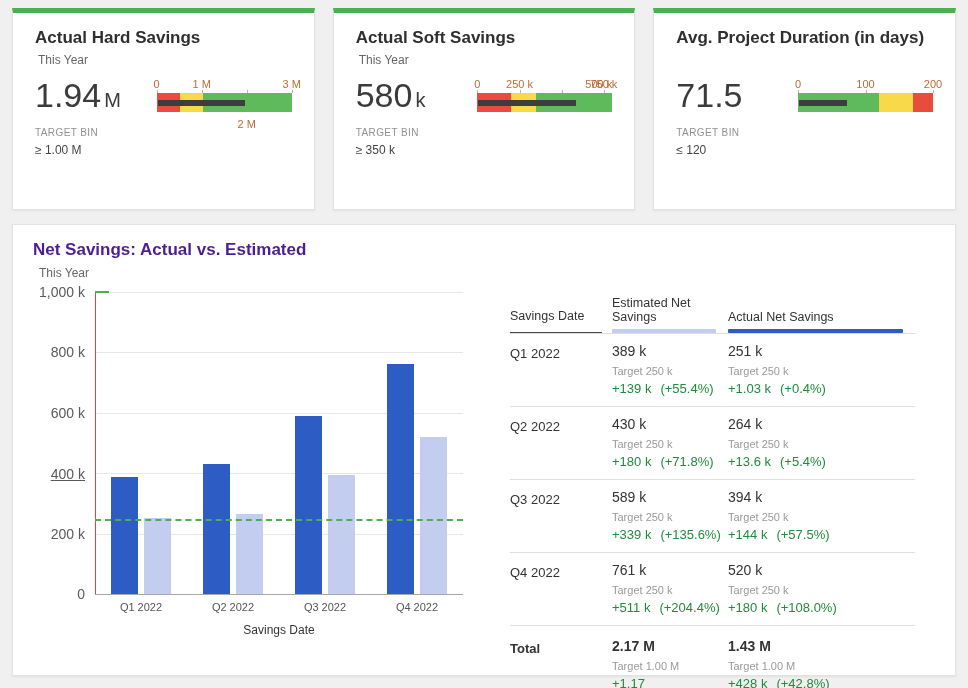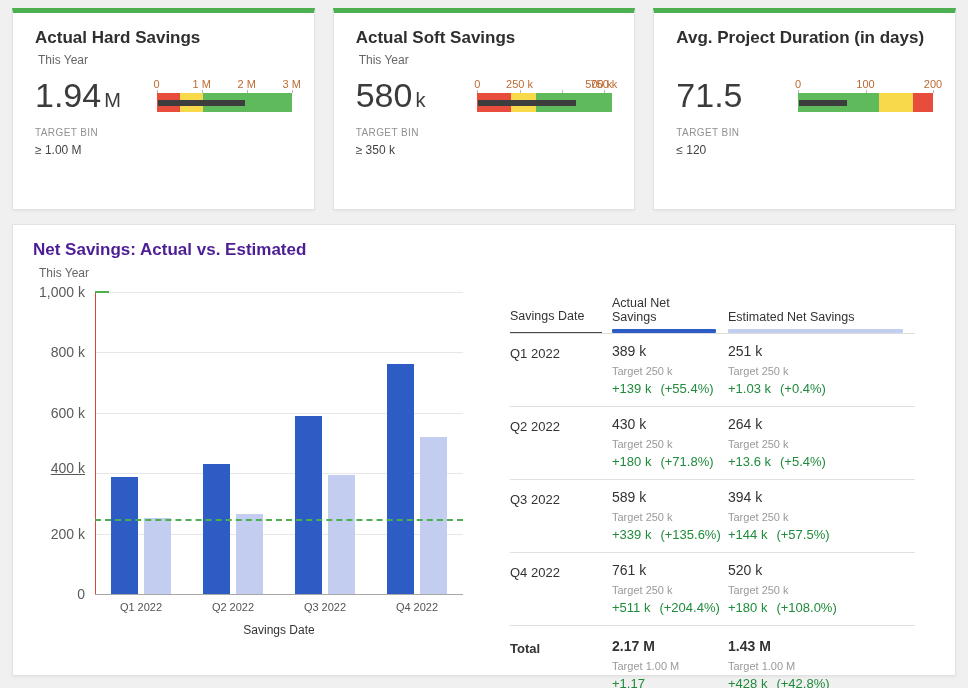--- a/index.html
+++ b/index.html
@@ -88,21 +88,21 @@
       <div class="kpi-main">
         <div>
           <span class="kpi-value">1.94</span><span class="kpi-unit">M</span>
         </div>
         <div class="bullet">
           <div class="bullet-ticks">
               <span class="bullet-tick" style="left: 0%;">0</span>
               <span class="bullet-tickmark" style="left: 0%;"></span>
               <span class="bullet-tick" style="left: 33.3%; text-align: center;">1 M</span>
               <span class="bullet-tickmark" style="left: 33.3%;"></span>
-              <span class="bullet-tick" style="left: 66.7%;">2 M</span>
+              <span class="bullet-tick" style="left: 66.7%; margin-top: 40px;">2 M</span>
               <span class="bullet-tickmark" style="left: 66.7%;"></span>
               <span class="bullet-tick" style="left: 100%;">3 M</span>
               <span class="bullet-tickmark" style="left: 100%;"></span>
             </div>
           <div class="bullet-bar">
               <div class="bullet-band" style="left: 0%; width: 17%; background: rgb(232, 76, 61);"></div>
               <div class="bullet-band" style="left: 17%; width: 17%; background: rgb(248, 217, 74);"></div>
               <div class="bullet-band" style="left: 34%; width: 66%; background: rgb(94, 186, 90);"></div>
               <div class="bullet-value" style="width: 64.7%;"></div>
             </div>
@@ -210,36 +210,36 @@
         <div class="xlabels" id="xlabels">
             <div class="xlabel">Q1 2022</div>
             <div class="xlabel">Q2 2022</div>
             <div class="xlabel">Q3 2022</div>
             <div class="xlabel">Q4 2022</div>
           </div>
         <div class="xaxis-title">Savings Date</div>
       <div class="ylabel" style="top: 10px;">1,000 k</div>
           <div class="ylabel" style="top: 70.4px;">800 k</div>
           <div class="ylabel" style="top: 130.8px;">600 k</div>
-          <div class="ylabel" style="top: 186px; text-decoration: underline;">400 k</div>
+          <div class="ylabel" style="top: 192px; text-decoration: underline;">400 k</div>
           <div class="ylabel" style="top: 251.6px;">200 k</div>
           <div class="ylabel" style="top: 312px;">0</div>
         </div>
 
       <div class="net-table">
         <div class="t-head">
           <div class="th th-date">Savings Date</div>
+          <div class="th th-series th-est">
+            <span>Estimated Net Savings</span>
+            <div class="hbar" style="background: rgb(195, 205, 240);"></div>
+          </div>
           <div class="th th-series th-actual">
             <span>Actual Net Savings</span>
             <div class="hbar" style="background: rgb(46, 92, 197);"></div>
           </div>
-          <div class="th th-series th-est">
-            <span>Estimated Net Savings</span>
-            <div class="hbar" style="background: rgb(195, 205, 240);"></div>
-          </div>
         </div>
         <div id="t-body">
             <div class="t-row data">
               <div class="cell-label">Q1 2022</div>
               <div class="cell">
                 <div class="cell-value">389 k</div>
                 <div class="cell-target">Target 250 k</div>
                 <div class="cell-delta"><span>+139 k</span><span class="pct">(+55.4%)</span></div>
               </div>
               <div class="cell">

